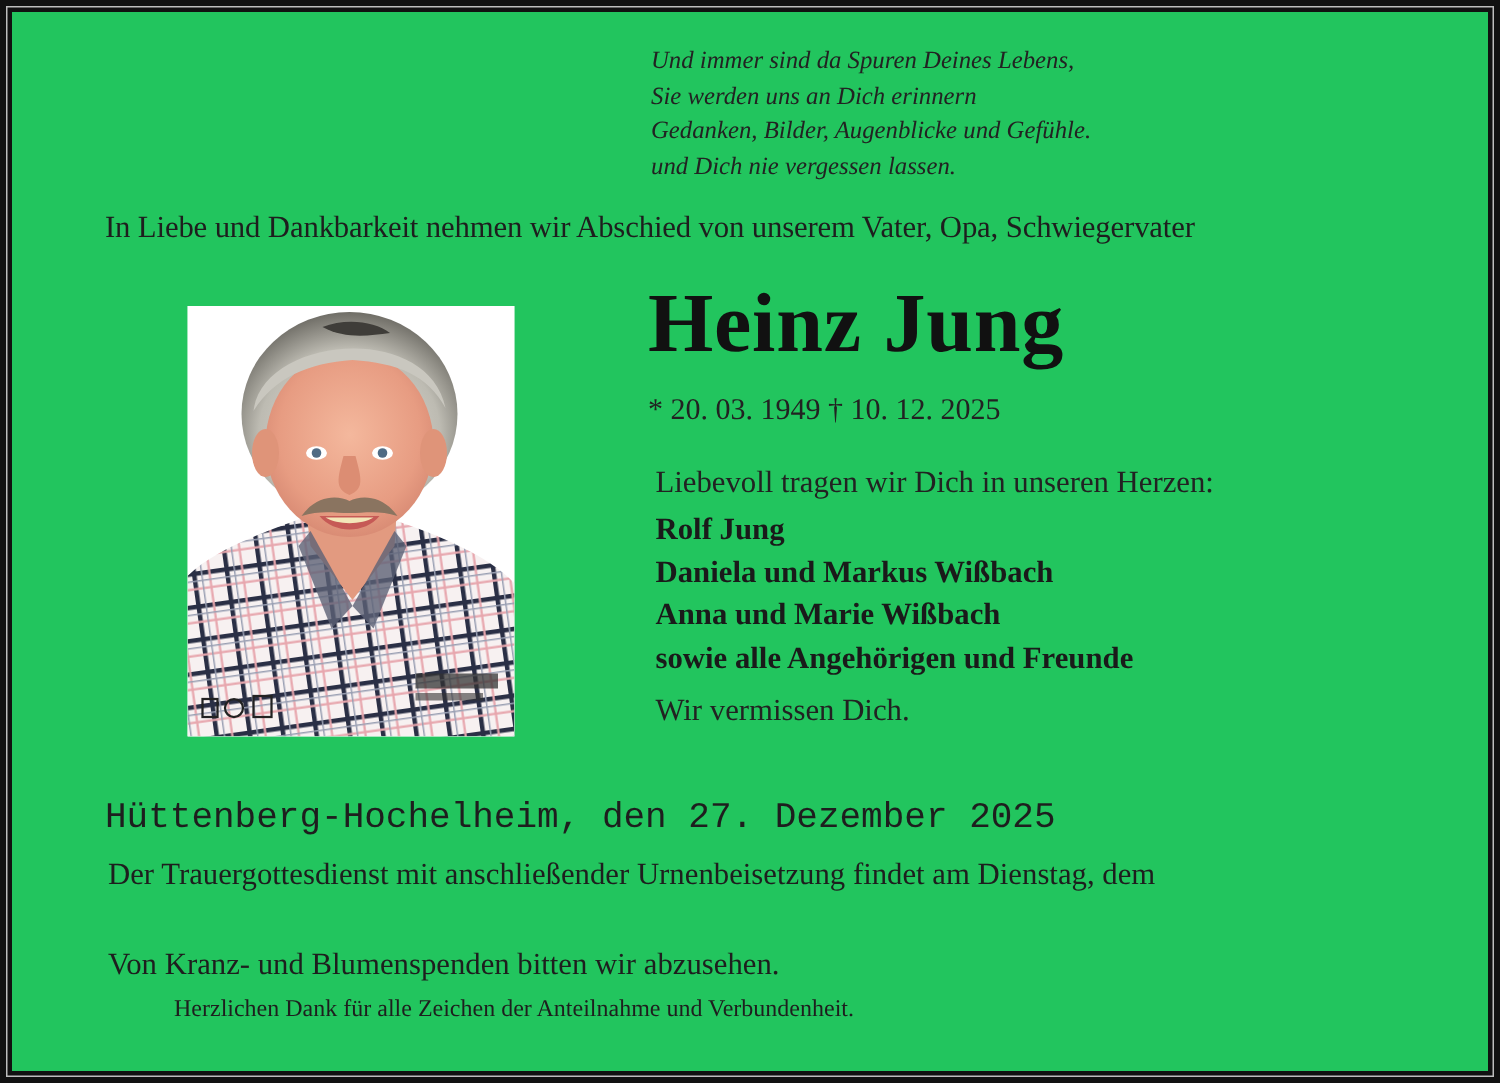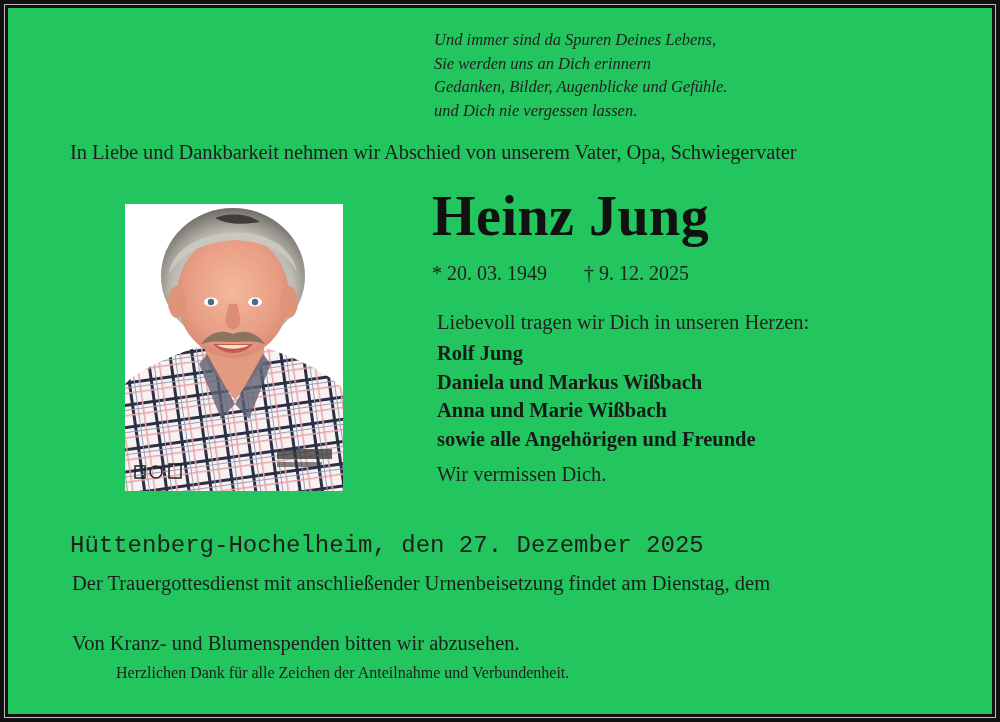--- a/index.html
+++ b/index.html
@@ -8,21 +8,21 @@
     .frame-gap { position: absolute; left: 4px; top: 4px; right: 4px; bottom: 4px; background: #bdbdbd; }
     .frame-inner { position: absolute; left: 5px; top: 5px; right: 5px; bottom: 5px; background: #111; }
     .page { position: absolute; left: 8px; top: 8px; right: 8px; bottom: 8px; background: #22c55e; }
 
     .abs { position: absolute; white-space: nowrap; }
 
     .poem { left: 426px; top: 20px; font-style: italic; font-size: 16.5px; line-height: 23.5px; color: #222; }
     .intro { left: 62px; top: 133px; font-size: 20.5px; letter-spacing: -0.1px; color: #1e1e1e; }
     .name { left: 424px; top: 176px; font-size: 56px; font-weight: bold; letter-spacing: 0.5px; color: #111; line-height: 64px; }
     .dates { left: 424px; top: 254px; font-size: 20px; color: #222; }
-    .dates .birth { margin-right: 32px; }
+    .dates .birth { margin-right: 0; }
     .mourn-intro { left: 429px; top: 303px; font-size: 20.5px; color: #222; }
     .mourners { left: 429px; top: 331px; font-size: 20.5px; font-weight: bold; line-height: 28.5px; color: #1a1a1a; }
     .miss { left: 429px; top: 455px; font-size: 20.5px; color: #222; }
 
     .photo { position: absolute; left: 117px; top: 196px; width: 218px; height: 287px; overflow: hidden; background: #fff; }
 
     .place-date { left: 62px; top: 524px; font-size: 24px; color: #1e1e1e; font-family: Liberation Mono, monospace; }
     .service { left: 64px; top: 561px; font-size: 20.5px; line-height: 29px; color: #1e1e1e; }
     .flowers { left: 64px; top: 624px; font-size: 20.5px; color: #1e1e1e; }
     .thanks { left: 64px; top: 656px; font-size: 16px; color: #1e1e1e; margin-left: 44px; }
@@ -104,21 +104,21 @@
       <rect x="44" y="260" width="12" height="14" fill="none" stroke="#222" stroke-width="1.5"></rect>
       <rect x="152" y="245" width="55" height="10" fill="#333" opacity="0.75"></rect>
       <rect x="152" y="258" width="45" height="5" fill="#333" opacity="0.6"></rect>
     </svg>
   </div>
 
   <div class="abs name">Heinz Jung</div>
 
   <div class="abs dates">
     <span class="birth">* 20. 03. 1949</span>
-    <span>† 9. 12. 2025</span>
+    <span>† 10. 12. 2025</span>
   </div>
 
   <div class="abs mourn-intro">Liebevoll tragen wir Dich in unseren Herzen:</div>
 
   <div class="abs miss">Wir vermissen Dich.</div>
 
   <div class="abs mourners">
     <div>Rolf Jung</div>
     <div>Daniela und Markus Wißbach</div>
     <div>Anna und Marie Wißbach</div>

